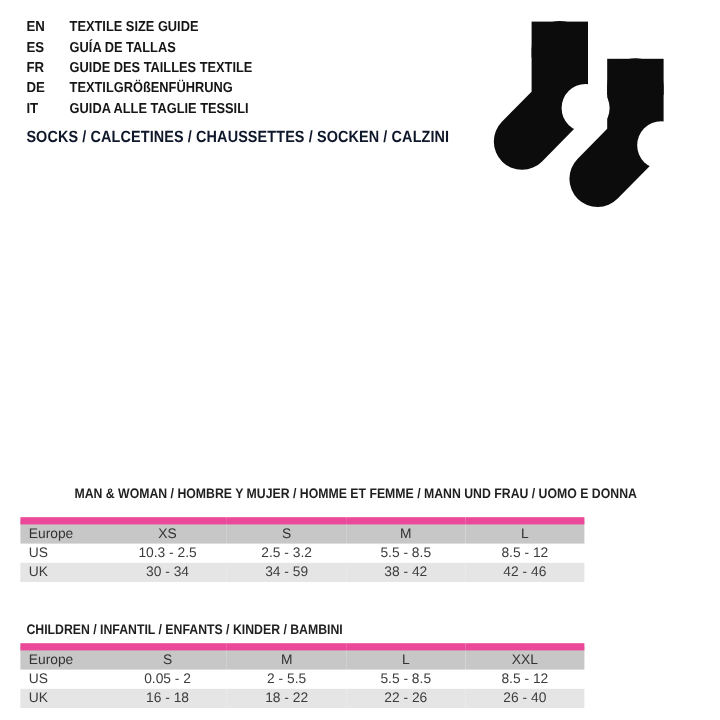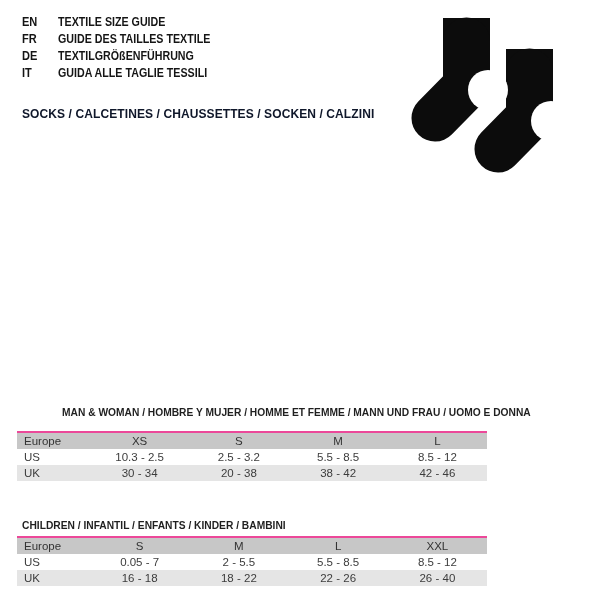--- a/index.html
+++ b/index.html
@@ -30,32 +30,36 @@
     font-size:11.5px; color:#3c3c3c;
   }
   .size-table.t1 { top:431px; }
   .size-table.t2 { top:536px; }
   col.c0 { width:73px; }
   .size-table th, .size-table td {
     height:16px; padding:0; margin:0; text-align:center;
     font-weight:400; line-height:16px;
   }
   .size-table .lbl { text-align:left; padding-left:7px; }
-  tr.head { background:#c7c7c7; border-top:2px solid #ec4899; color:#333333; }
+  tr.head { background:#c7c7c7; border-top:6px solid #ec4899; color:#333333; }
   tr.alt { background:#e5e5e5; }
 </style>
 </head>
 <body>
 
 <div class="page">
 
   <div class="lang-block">
     <div class="lang-row">
       <span class="lang-code">EN</span>
       <span class="cond">TEXTILE SIZE GUIDE</span>
+    </div>
+    <div class="lang-row">
+      <span class="lang-code">ES</span>
+      <span class="cond">GUÍA DE TALLAS</span>
     </div>
     <div class="lang-row">
       <span class="lang-code">FR</span>
       <span class="cond">GUIDE DES TAILLES TEXTILE</span>
     </div>
     <div class="lang-row">
       <span class="lang-code">DE</span>
       <span class="cond">TEXTILGRÖßENFÜHRUNG</span>
     </div>
     <div class="lang-row">
@@ -105,21 +109,21 @@
       <tr>
         <td class="lbl">US</td>
         <td>10.3 - 2.5</td>
         <td>2.5 - 3.2</td>
         <td>5.5 - 8.5</td>
         <td>8.5 - 12</td>
       </tr>
       <tr class="alt">
         <td class="lbl">UK</td>
         <td>30 - 34</td>
-        <td>20 - 38</td>
+        <td>34 - 59</td>
         <td>38 - 42</td>
         <td>42 - 46</td>
       </tr>
     </tbody>
   </table>
 
   <div class="tbl-title t2-title">
     <span class="cond">CHILDREN / INFANTIL / ENFANTS / KINDER / BAMBINI</span>
   </div>
   <table class="size-table t2">
@@ -135,21 +139,21 @@
         <th class="lbl">Europe</th>
         <th>S</th>
         <th>M</th>
         <th>L</th>
         <th>XXL</th>
       </tr>
     </thead>
     <tbody>
       <tr>
         <td class="lbl">US</td>
-        <td>0.05 - 7</td>
+        <td>0.05 - 2</td>
         <td>2 - 5.5</td>
         <td>5.5 - 8.5</td>
         <td>8.5 - 12</td>
       </tr>
       <tr class="alt">
         <td class="lbl">UK</td>
         <td>16 - 18</td>
         <td>18 - 22</td>
         <td>22 - 26</td>
         <td>26 - 40</td>

